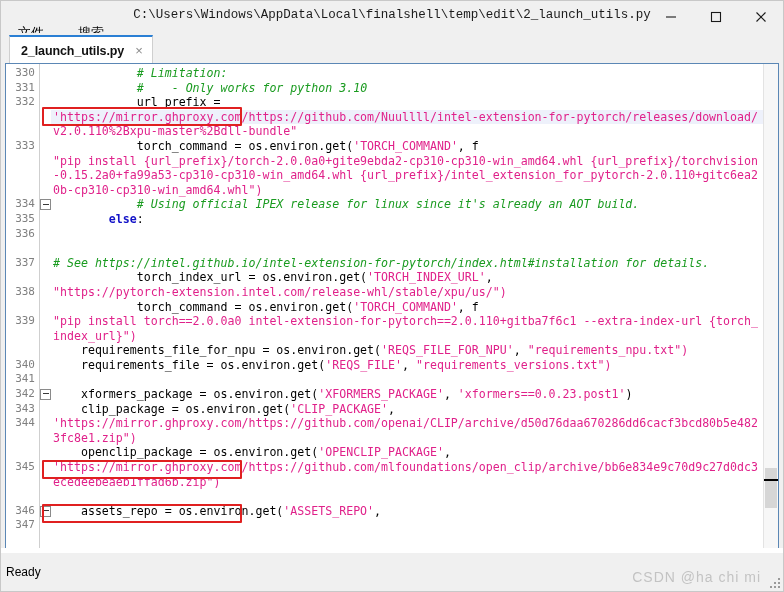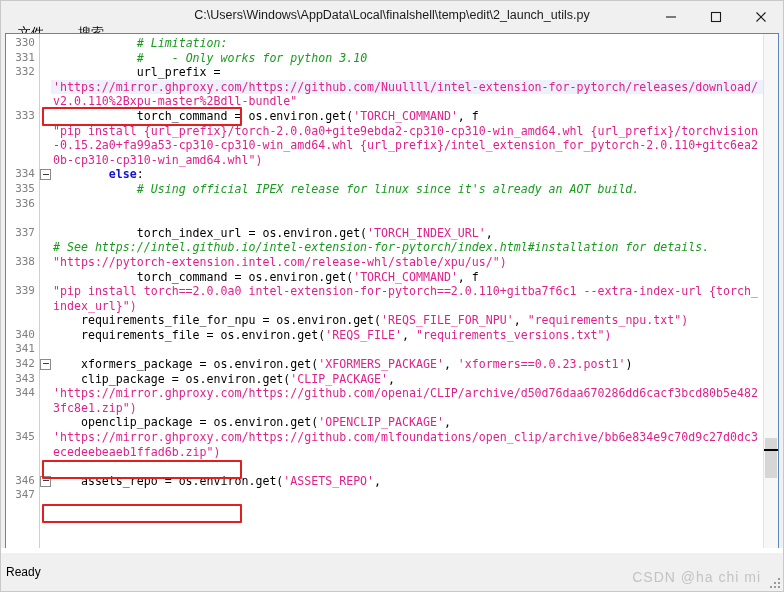--- a/index.html
+++ b/index.html
@@ -50,21 +50,21 @@
     font-family: "DejaVu Sans", sans-serif;
     line-height: 16px;
   }
   .win-title {
     position: absolute;
     left: 0; right: 0;
     text-align: center;
     font-size: 12.5px;
     color: #1b1b1b;
     pointer-events: none;
-    font-family: Liberation Sans, sans-serif;
+    font-family: Liberation Mono, monospace;
     top: 7px;
   }
   .win-controls {
     margin-left: auto;
     display: flex;
     height: 31px;
     align-items: stretch;
   }
   .win-btn {
     width: 45px;
@@ -309,20 +309,26 @@
       </div>
       <div class="win-btn close">
         <svg width="12" height="12" viewBox="0 0 12 12">
           <line x1="1.5" y1="1.5" x2="10.5" y2="10.5"></line>
           <line x1="10.5" y1="1.5" x2="1.5" y2="10.5"></line>
         </svg>
       </div>
     </div>
   </div>
 
+  <div class="tabstrip">
+    <div class="tab">
+      <span class="tab-label">2_launch_utils.py</span>
+      <span class="tab-close">×</span>
+    </div>
+  </div>
 
   <div class="editor-outer">
     <div class="gutter" id="gutter">
         <div class="ln">330</div>
         <div class="ln">331</div>
         <div class="ln">332</div>
         <div class="ln"></div>
         <div class="ln"></div>
         <div class="ln">333</div>
         <div class="ln"></div>
@@ -395,26 +401,26 @@
     <div class="code-area" id="codearea">
         <div class="crow"><span class="c-txt">            </span><span class="c-cmt"># Limitation:</span></div>
         <div class="crow"><span class="c-txt">            </span><span class="c-cmt">#    - Only works for python 3.10</span></div>
         <div class="crow"><span class="c-txt">            url_prefix = </span></div>
         <div class="crow hl"><span class="c-str">'https://mirror.ghproxy.com/https://github.com/Nuullll/intel-extension-for-pytorch/releases/download/</span></div>
         <div class="crow"><span class="c-str">v2.0.110%2Bxpu-master%2Bdll-bundle"</span></div>
         <div class="crow"><span class="c-txt">            torch_command = os.environ.get(</span><span class="c-str">'TORCH_COMMAND'</span><span class="c-txt">, f</span></div>
         <div class="crow"><span class="c-str">"pip install {url_prefix}/torch-2.0.0a0+gite9ebda2-cp310-cp310-win_amd64.whl {url_prefix}/torchvision</span></div>
         <div class="crow"><span class="c-str">-0.15.2a0+fa99a53-cp310-cp310-win_amd64.whl {url_prefix}/intel_extension_for_pytorch-2.0.110+gitc6ea2</span></div>
         <div class="crow"><span class="c-str">0b-cp310-cp310-win_amd64.whl")</span></div>
+        <div class="crow"><span class="c-txt">            </span><span class="c-cmt"># Using official IPEX release for linux since it's already an AOT build.</span></div>
         <div class="crow"><span class="c-txt">        </span><span class="c-kw">else</span><span class="c-txt">:</span></div>
-        <div class="crow"><span class="c-txt">            </span><span class="c-cmt"># Using official IPEX release for linux since it's already an AOT build.</span></div>
         <div class="crow">&nbsp;</div>
         <div class="crow">&nbsp;</div>
+        <div class="crow"><span class="c-cmt"># See https://intel.github.io/intel-extension-for-pytorch/index.html#installation for details.</span></div>
         <div class="crow"><span class="c-txt">            torch_index_url = os.environ.get(</span><span class="c-str">'TORCH_INDEX_URL'</span><span class="c-txt">,</span></div>
-        <div class="crow"><span class="c-cmt"># See https://intel.github.io/intel-extension-for-pytorch/index.html#installation for details.</span></div>
         <div class="crow"><span class="c-str">"https://pytorch-extension.intel.com/release-whl/stable/xpu/us/")</span></div>
         <div class="crow"><span class="c-txt">            torch_command = os.environ.get(</span><span class="c-str">'TORCH_COMMAND'</span><span class="c-txt">, f</span></div>
         <div class="crow"><span class="c-str">"pip install torch==2.0.0a0 intel-extension-for-pytorch==2.0.110+gitba7f6c1 --extra-index-url {torch_</span></div>
         <div class="crow"><span class="c-str">index_url}")</span></div>
         <div class="crow"><span class="c-txt">    requirements_file_for_npu = os.environ.get(</span><span class="c-str">'REQS_FILE_FOR_NPU'</span><span class="c-txt">, </span><span class="c-str">"requirements_npu.txt")</span></div>
         <div class="crow"><span class="c-txt">    requirements_file = os.environ.get(</span><span class="c-str">'REQS_FILE'</span><span class="c-txt">, </span><span class="c-str">"requirements_versions.txt")</span></div>
         <div class="crow">&nbsp;</div>
         <div class="crow"><span class="c-txt">    xformers_package = os.environ.get(</span><span class="c-str">'XFORMERS_PACKAGE'</span><span class="c-txt">, </span><span class="c-str">'xformers==0.0.23.post1'</span><span class="c-txt">)</span></div>
         <div class="crow"><span class="c-txt">    clip_package = os.environ.get(</span><span class="c-str">'CLIP_PACKAGE'</span><span class="c-txt">,</span></div>
         <div class="crow"><span class="c-str">'https://mirror.ghproxy.com/https://github.com/openai/CLIP/archive/d50d76daa670286dd6cacf3bcd80b5e482</span></div>

